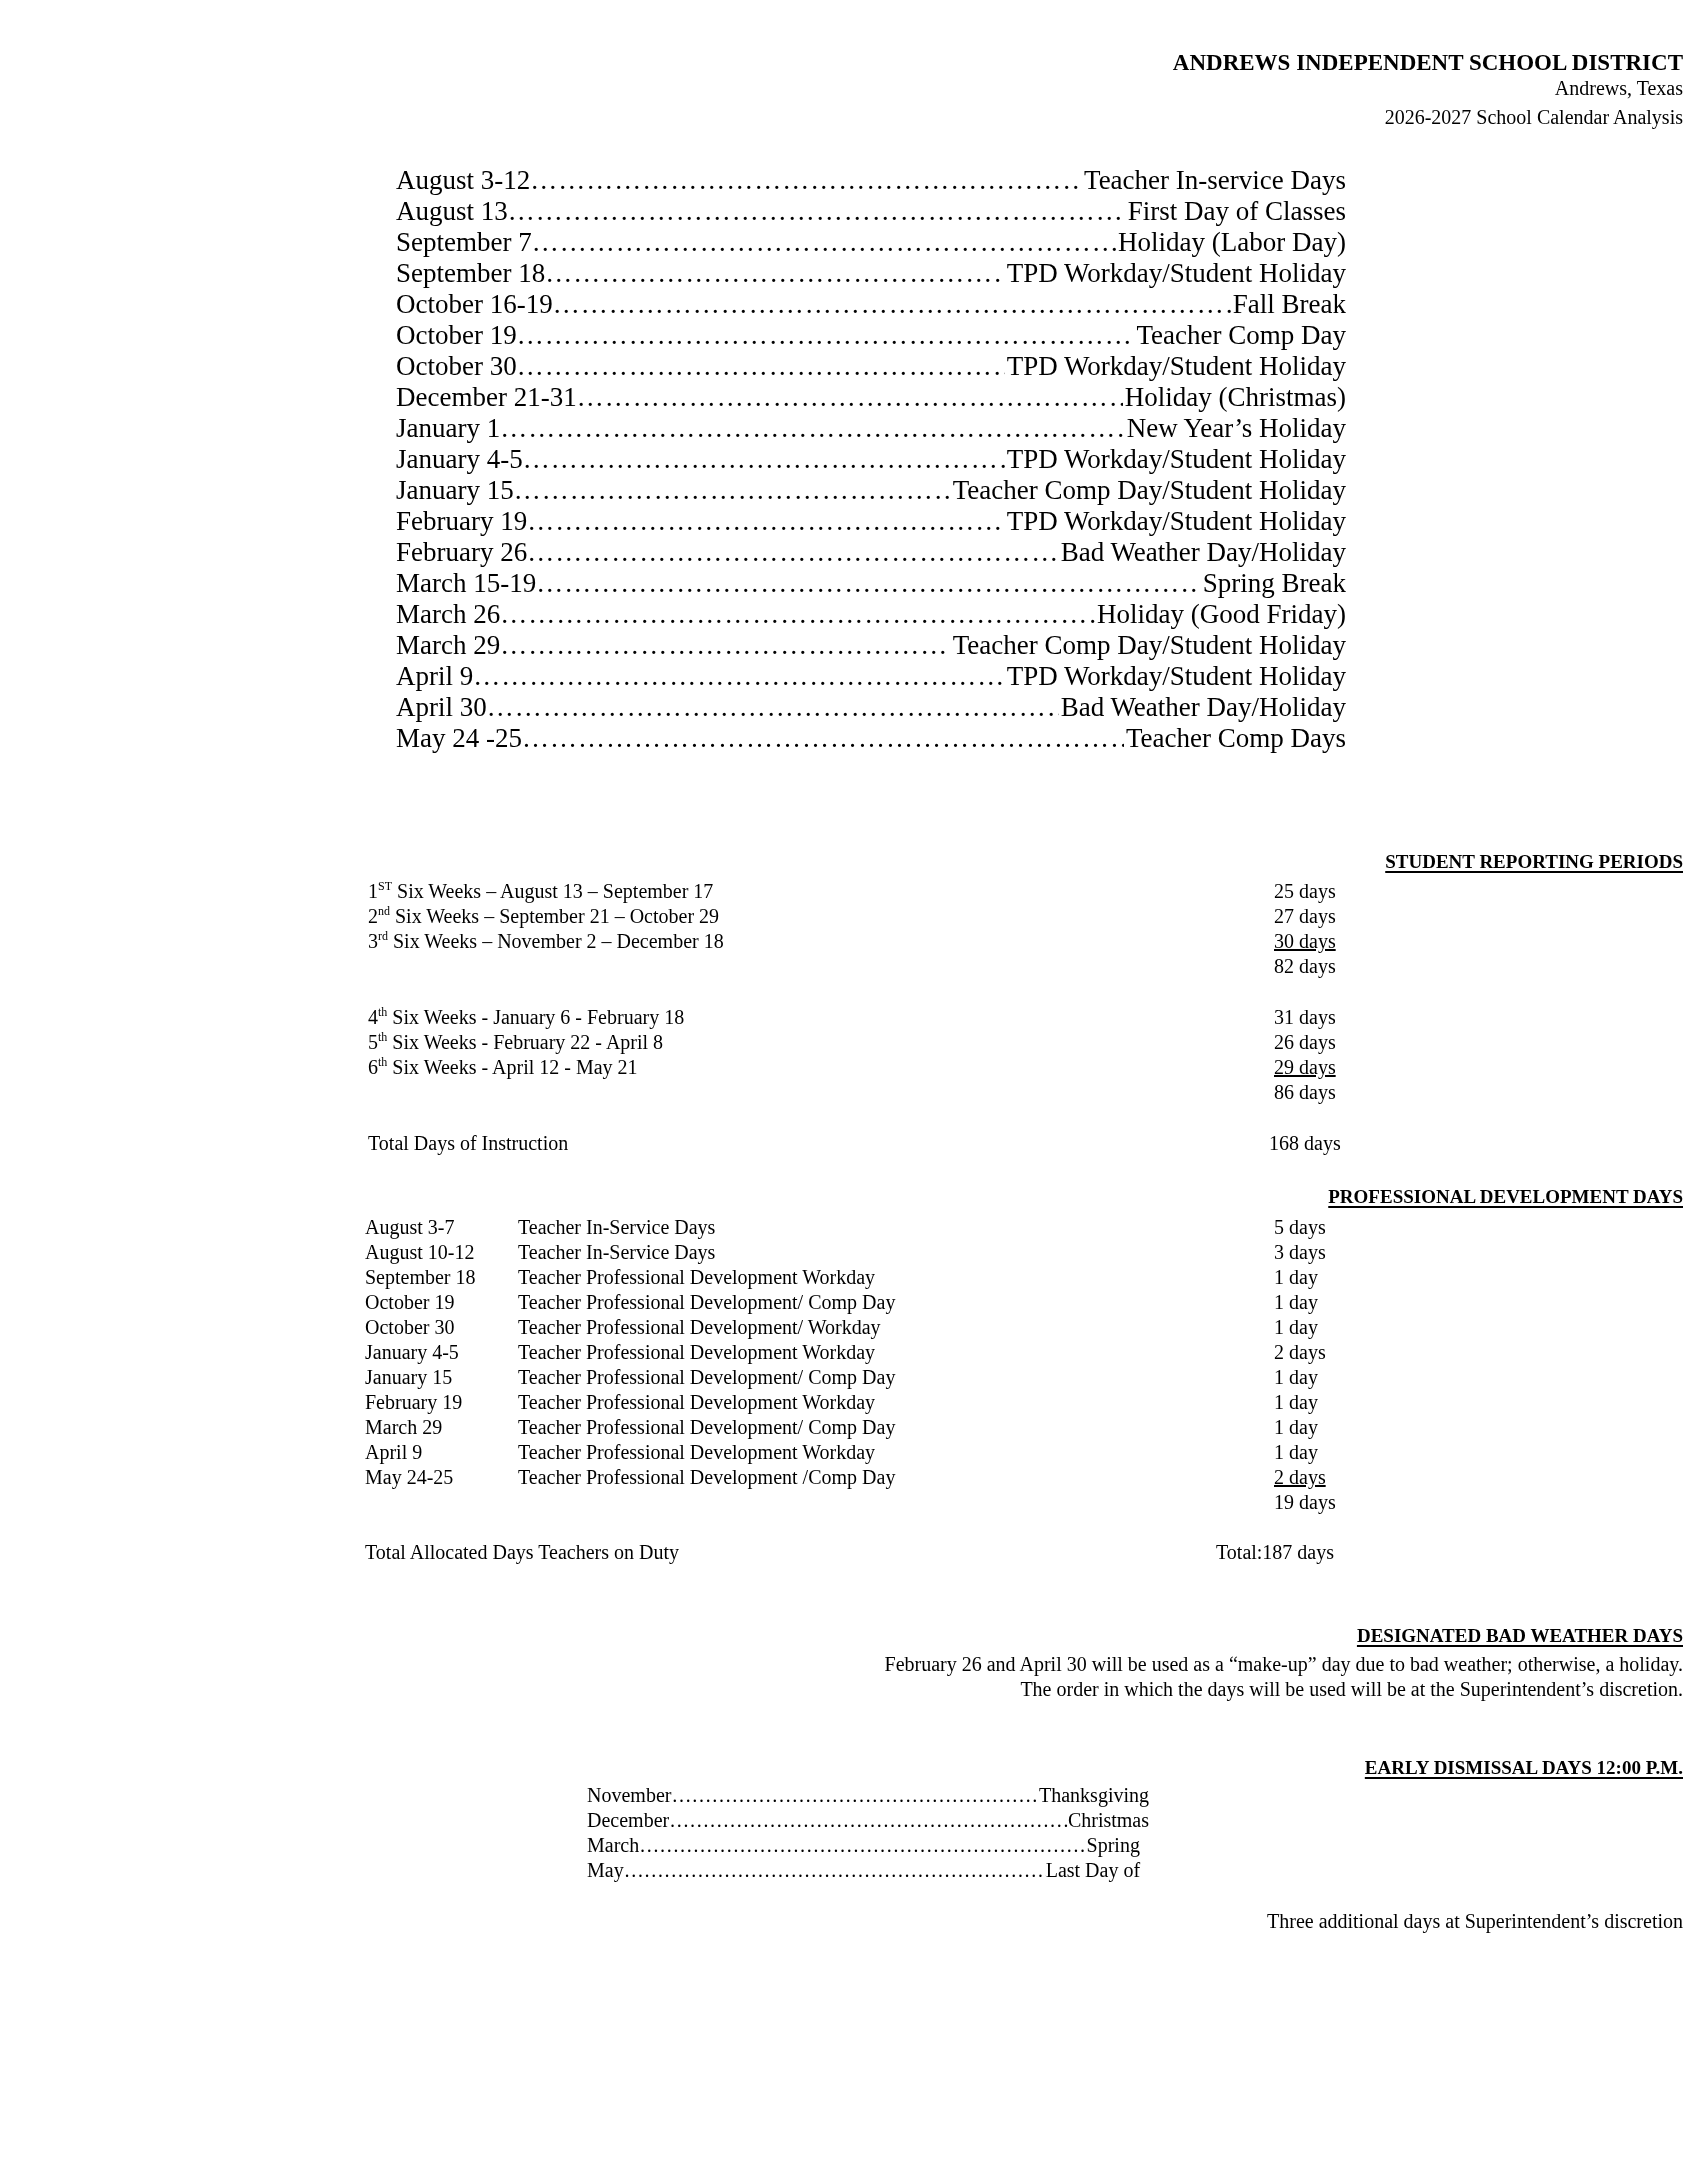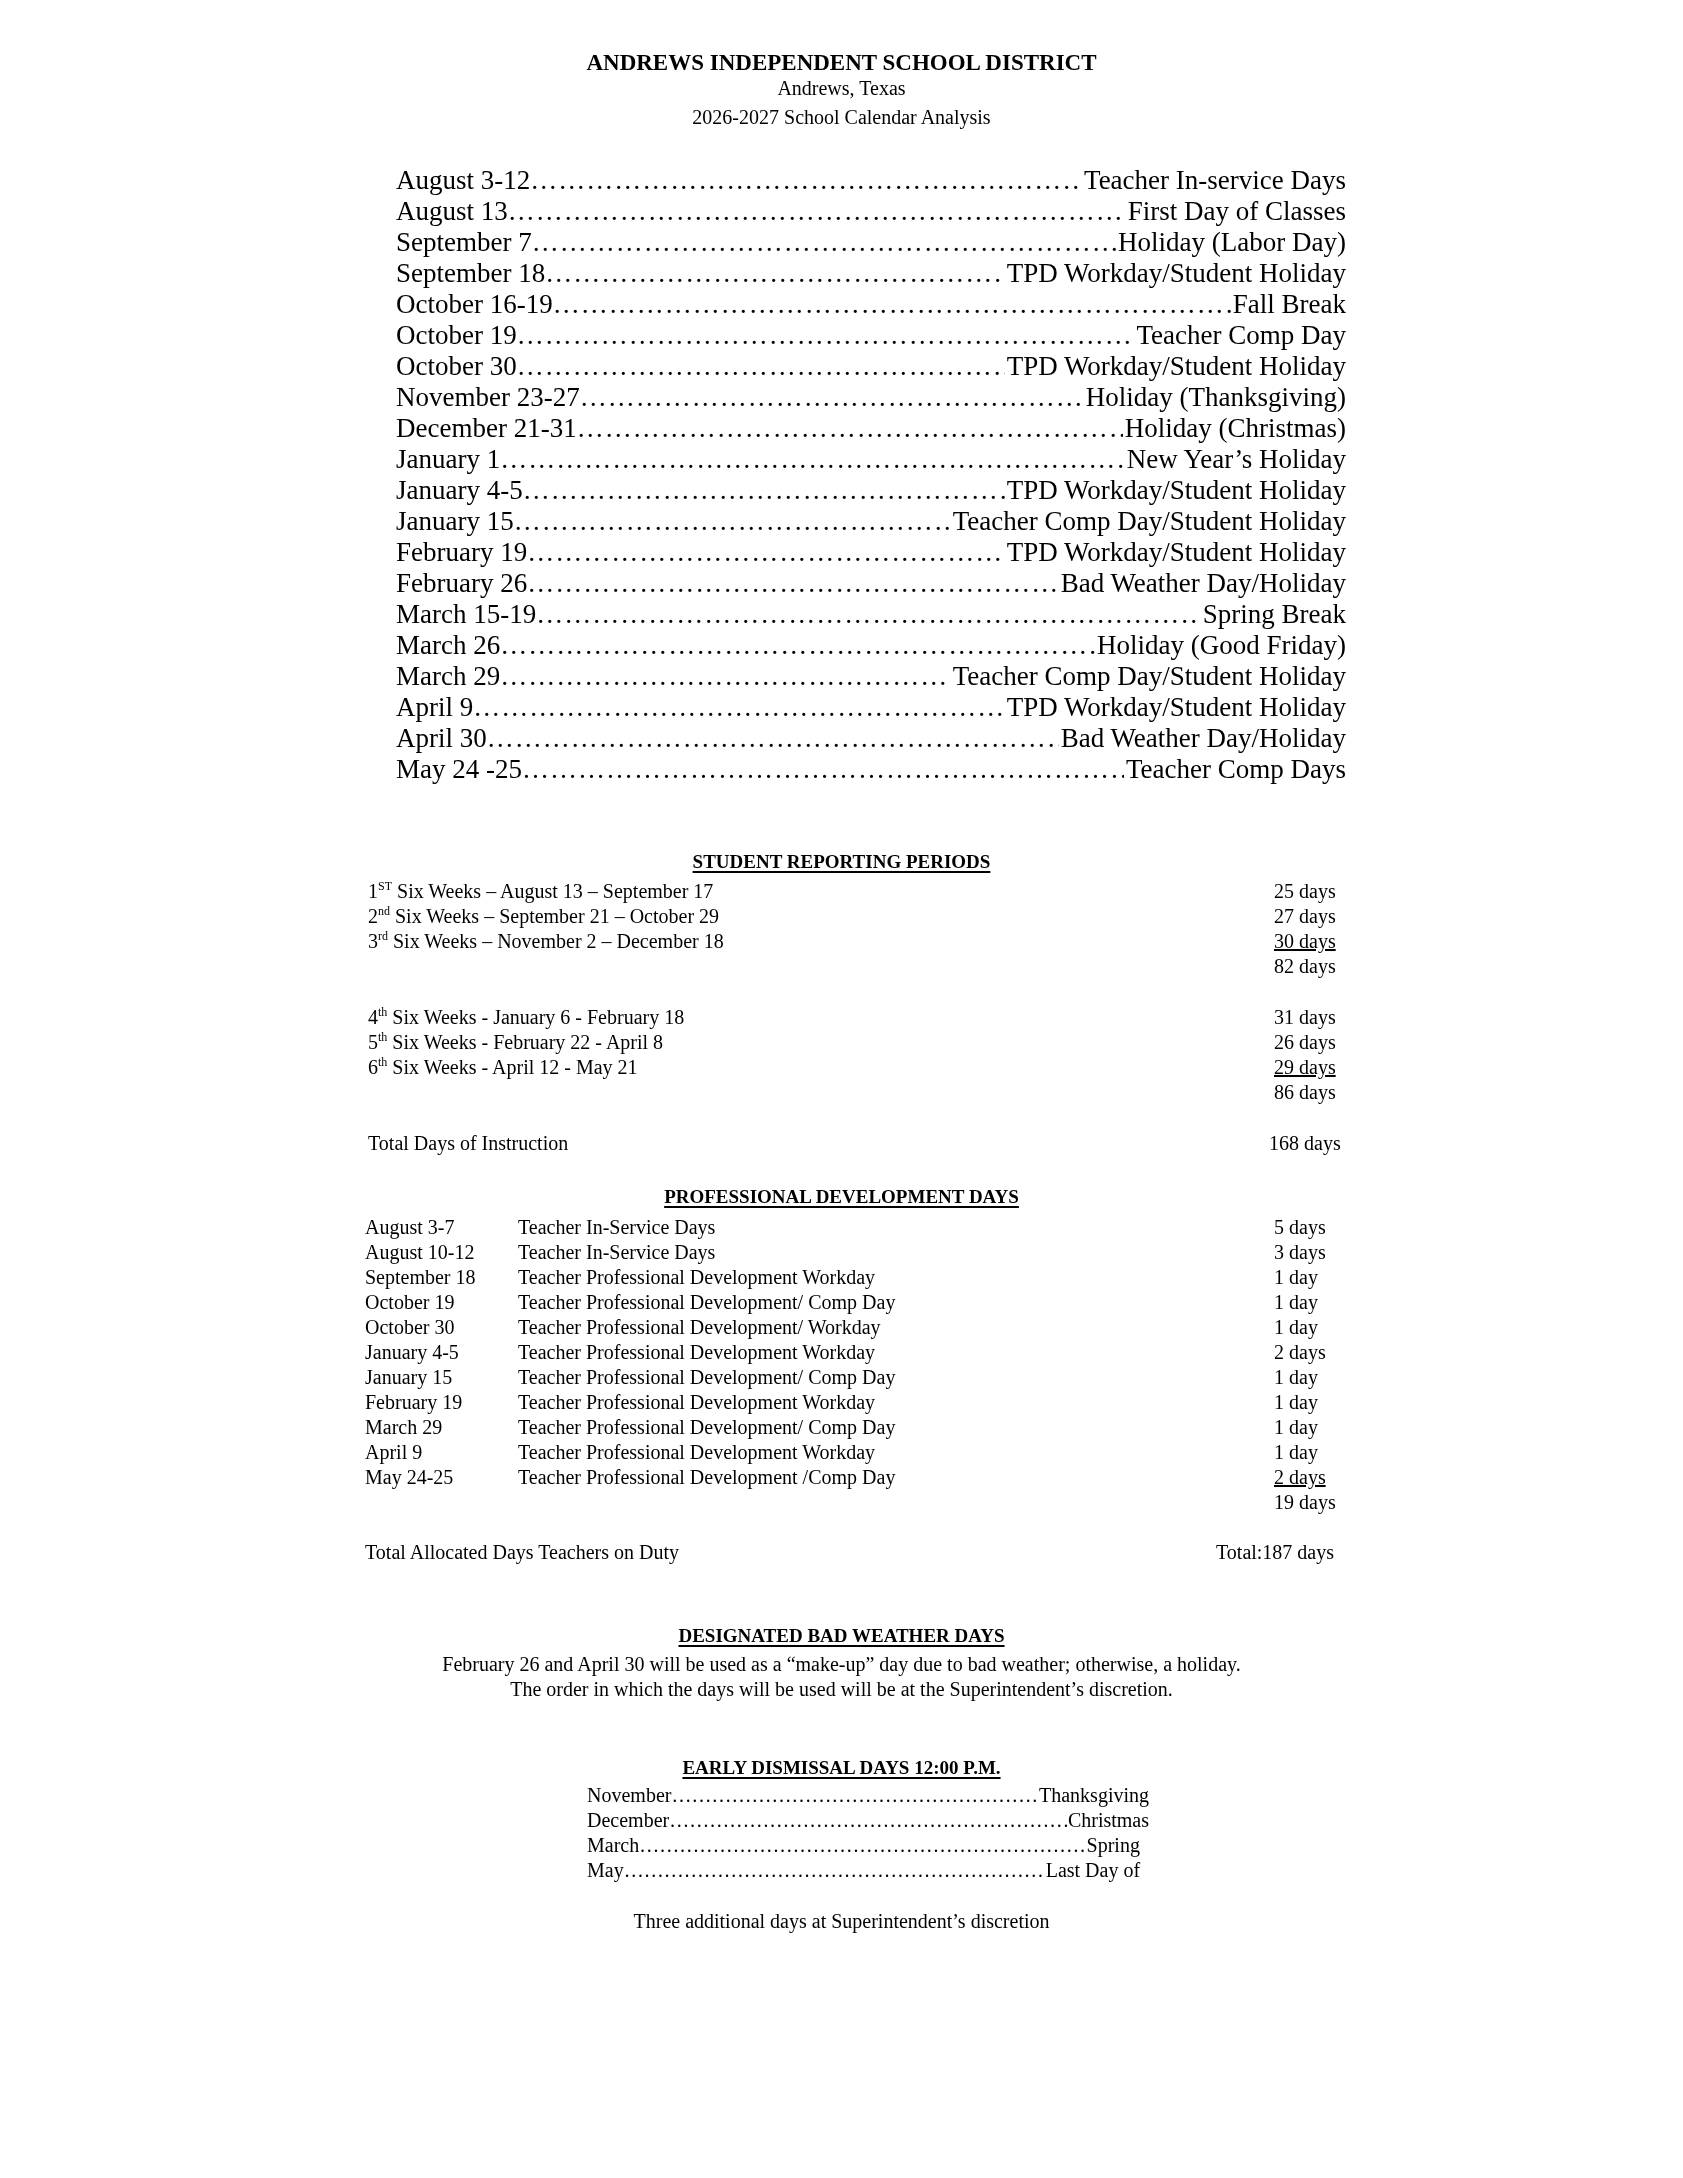--- a/index.html
+++ b/index.html
@@ -1,21 +1,21 @@
 <!DOCTYPE html>
 <html><head>
 <meta charset="utf-8">
 <style>
   html, body { margin: 0; padding: 0; background: #ffffff; }
   body {
     width: 1683px; height: 2178px; position: relative; overflow: hidden;
     font-family: "Liberation Serif", "DejaVu Serif", serif; color: #000;
   }
   .abs { position: absolute; white-space: nowrap; }
-  .center { left: 0; width: 1683px; text-align: center; }
+  .center { left: 0; width: 1683px; text-align: right; }
 
   .title { top: 50px; font-size: 23px; font-weight: bold; }
   .subtitle { font-size: 20px; }
   .sub1 { top: 77px; }
   .sub2 { top: 106px; }
 
   
   .key-list { position: absolute; left: 362px; top: 165px; width: 950px; margin-left: 34px; }
   .key-row { height: 31px; line-height: 31px; font-size: 27px; display: flex; align-items: baseline; overflow: hidden; }
   .key-row .date { flex: 0 0 auto; }
@@ -76,25 +76,20 @@
     </div>
     <div class="key-row">
       <span class="date">October 19</span>
       <span class="dots"></span>
       <span class="event">Teacher Comp Day</span>
     </div>
     <div class="key-row">
       <span class="date">October 30</span>
       <span class="dots"></span>
       <span class="event">TPD Workday/Student Holiday</span>
-    </div>
-    <div class="key-row">
-      <span class="date">November 23-27</span>
-      <span class="dots"></span>
-      <span class="event">Holiday (Thanksgiving)</span>
     </div>
     <div class="key-row">
       <span class="date">December 21-31</span>
       <span class="dots"></span>
       <span class="event">Holiday (Christmas)</span>
     </div>
     <div class="key-row">
       <span class="date">January 1</span>
       <span class="dots"></span>
       <span class="event">New Year’s Holiday</span>

